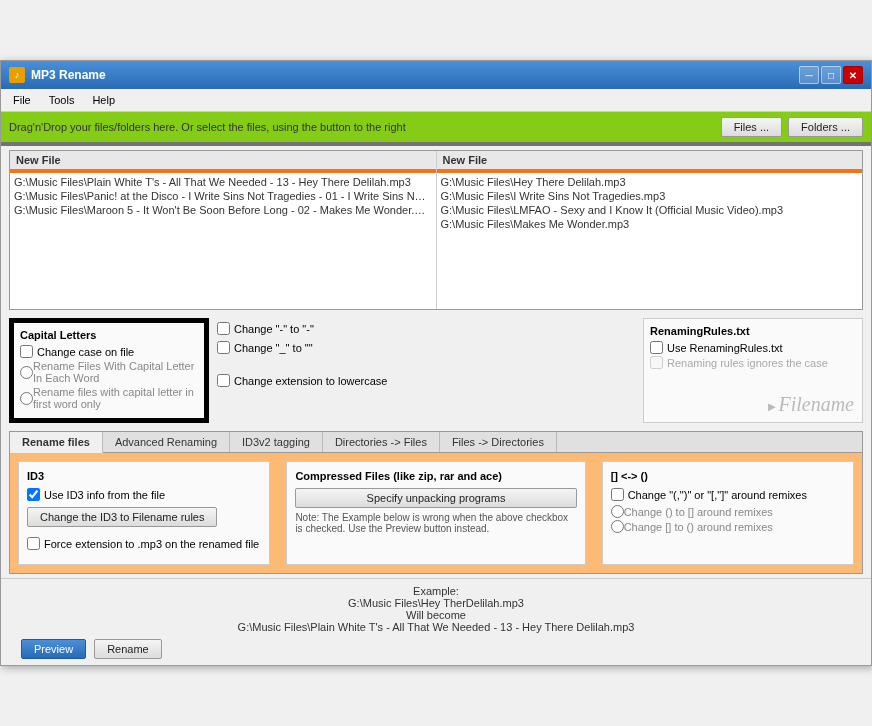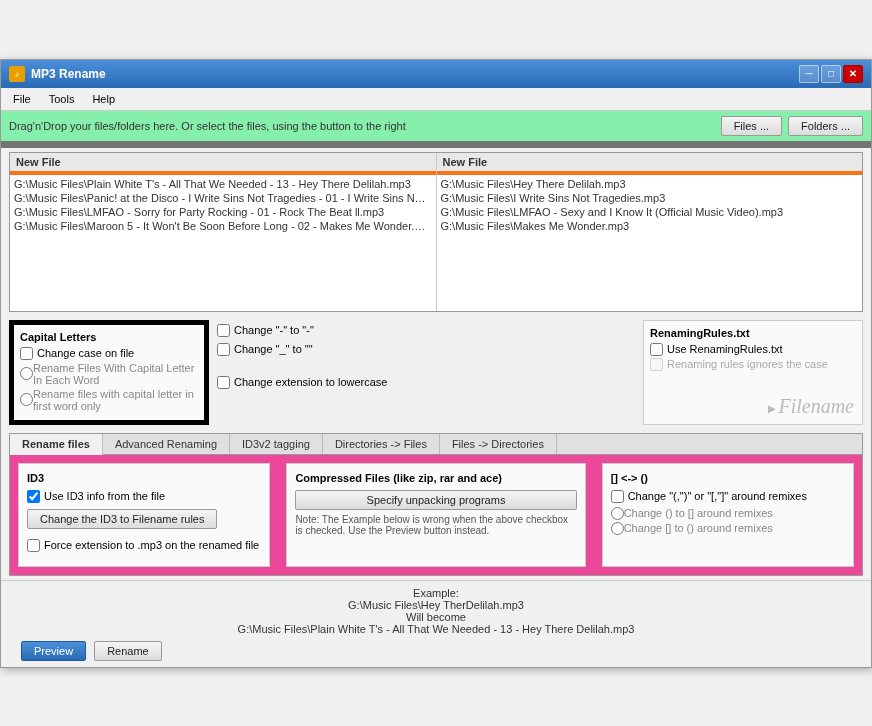--- a/index.html
+++ b/index.html
@@ -70,22 +70,22 @@
       display: flex;
       gap: 2px;
     }
     .menu-item {
       padding: 2px 8px;
       cursor: pointer;
       border-radius: 2px;
     }
     .toolbar {
       padding: 5px 8px;
-      background: #86efac;
-      border-bottom: 7px solid #737373;
+      background: #84cc16;
+      border-bottom: 4px solid #737373;
       display: flex;
       align-items: center;
       gap: 6px;
     }
     .toolbar-label {
       flex: 1;
       font-size: 11px;
       color: #333;
     }
     .btn {
@@ -206,21 +206,21 @@
       color: #333;
     }
     .tab.active {
       background: #f0f0f0;
       border-bottom: 1px solid #f0f0f0;
       margin-bottom: -1px;
       font-weight: bold;
     }
     .tab-content {
       padding: 8px;
-      background: #ec4899;
+      background: #fdba74;
       min-height: 120px;
       display: flex;
       gap: 16px;
     }
     .tab-section {
       flex: 1;
       border: 1px solid #ccc;
       padding: 8px;
       background: #fafafa;
     }
@@ -285,21 +285,20 @@
     <button class="btn">Files ...</button>
     <button class="btn">Folders ...</button>
   </div>
 
   <div class="file-panel">
     <div class="file-column">
       <div class="file-col-header">New File</div>
       <div class="file-list">
         <div>G:\Music Files\Plain White T's - All That We Needed - 13 - Hey There Delilah.mp3</div>
         <div>G:\Music Files\Panic! at the Disco - I Write Sins Not Tragedies - 01 - I Write Sins Not Tragedies.mp3</div>
-        <div>G:\Music Files\LMFAO - Sorry for Party Rocking - 01 - Rock The Beat ll.mp3</div>
         <div>G:\Music Files\Maroon 5 - It Won't Be Soon Before Long - 02 - Makes Me Wonder.mp3</div>
       </div>
     </div>
     <div class="file-column">
       <div class="file-col-header">New File</div>
       <div class="file-list">
         <div>G:\Music Files\Hey There Delilah.mp3</div>
         <div>G:\Music Files\I Write Sins Not Tragedies.mp3</div>
         <div>G:\Music Files\LMFAO - Sexy and I Know It (Official Music Video).mp3</div>
         <div>G:\Music Files\Makes Me Wonder.mp3</div>

